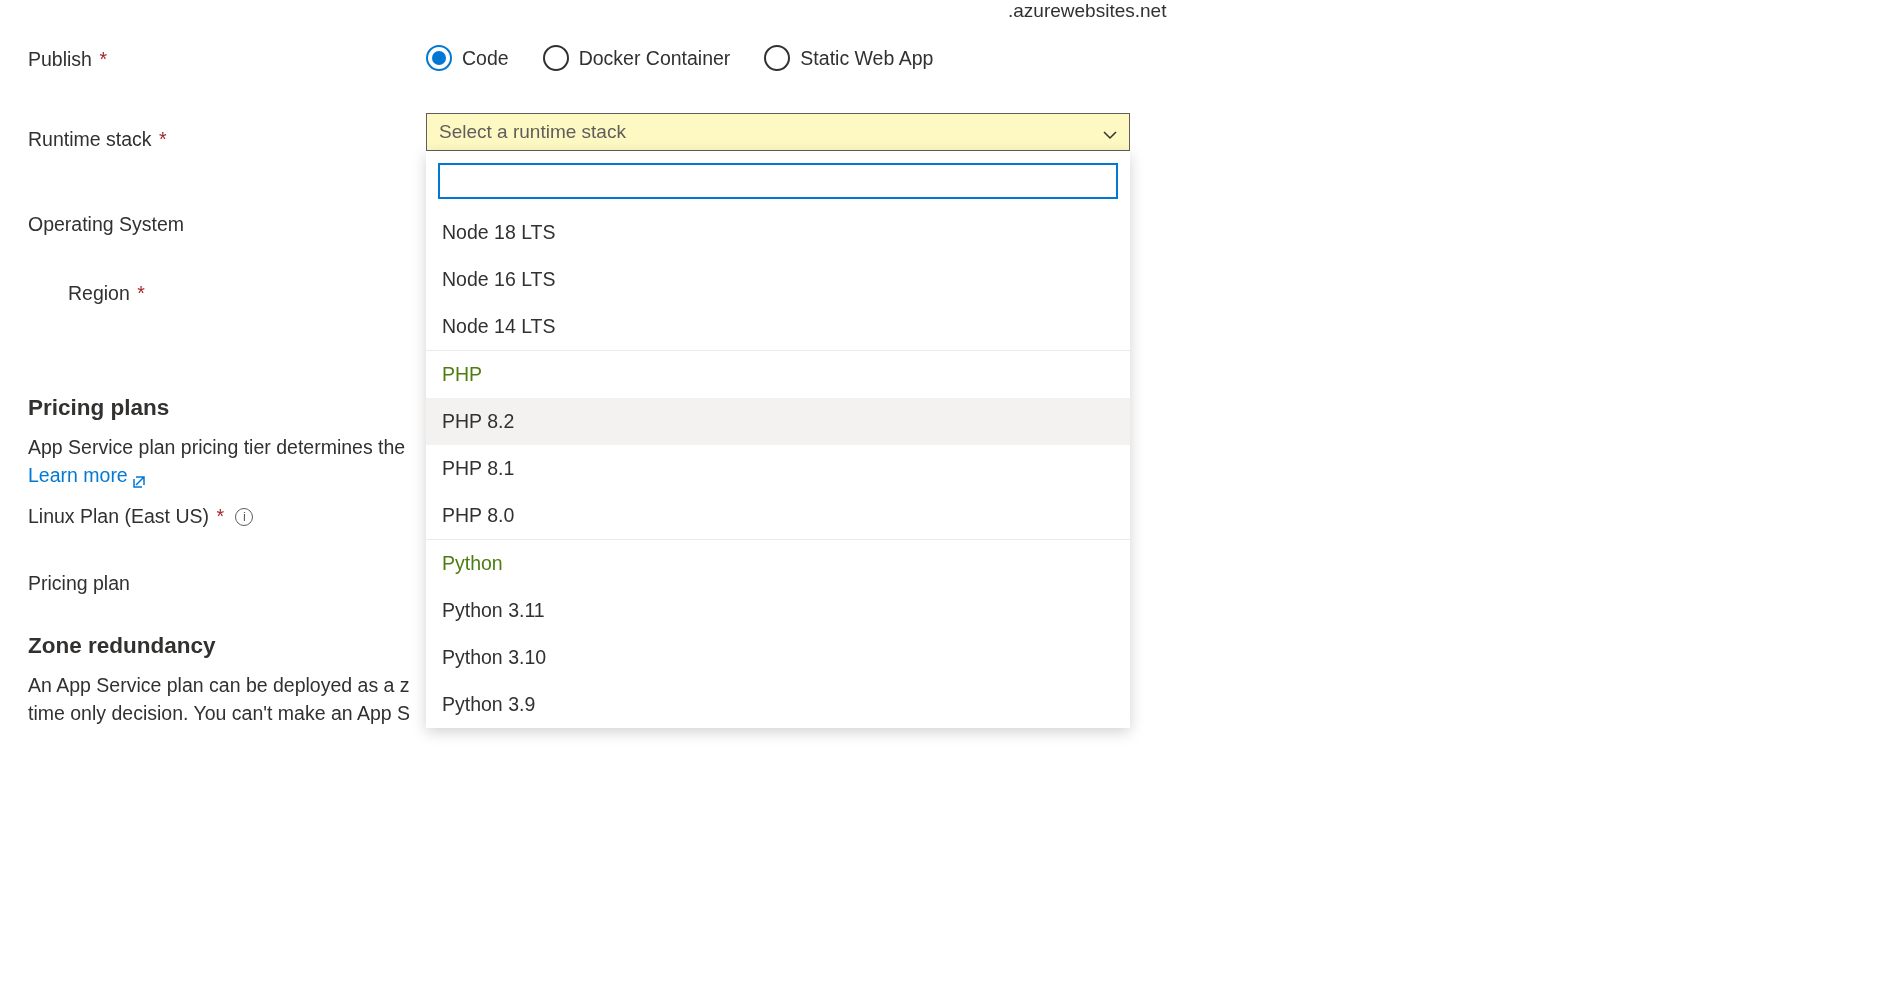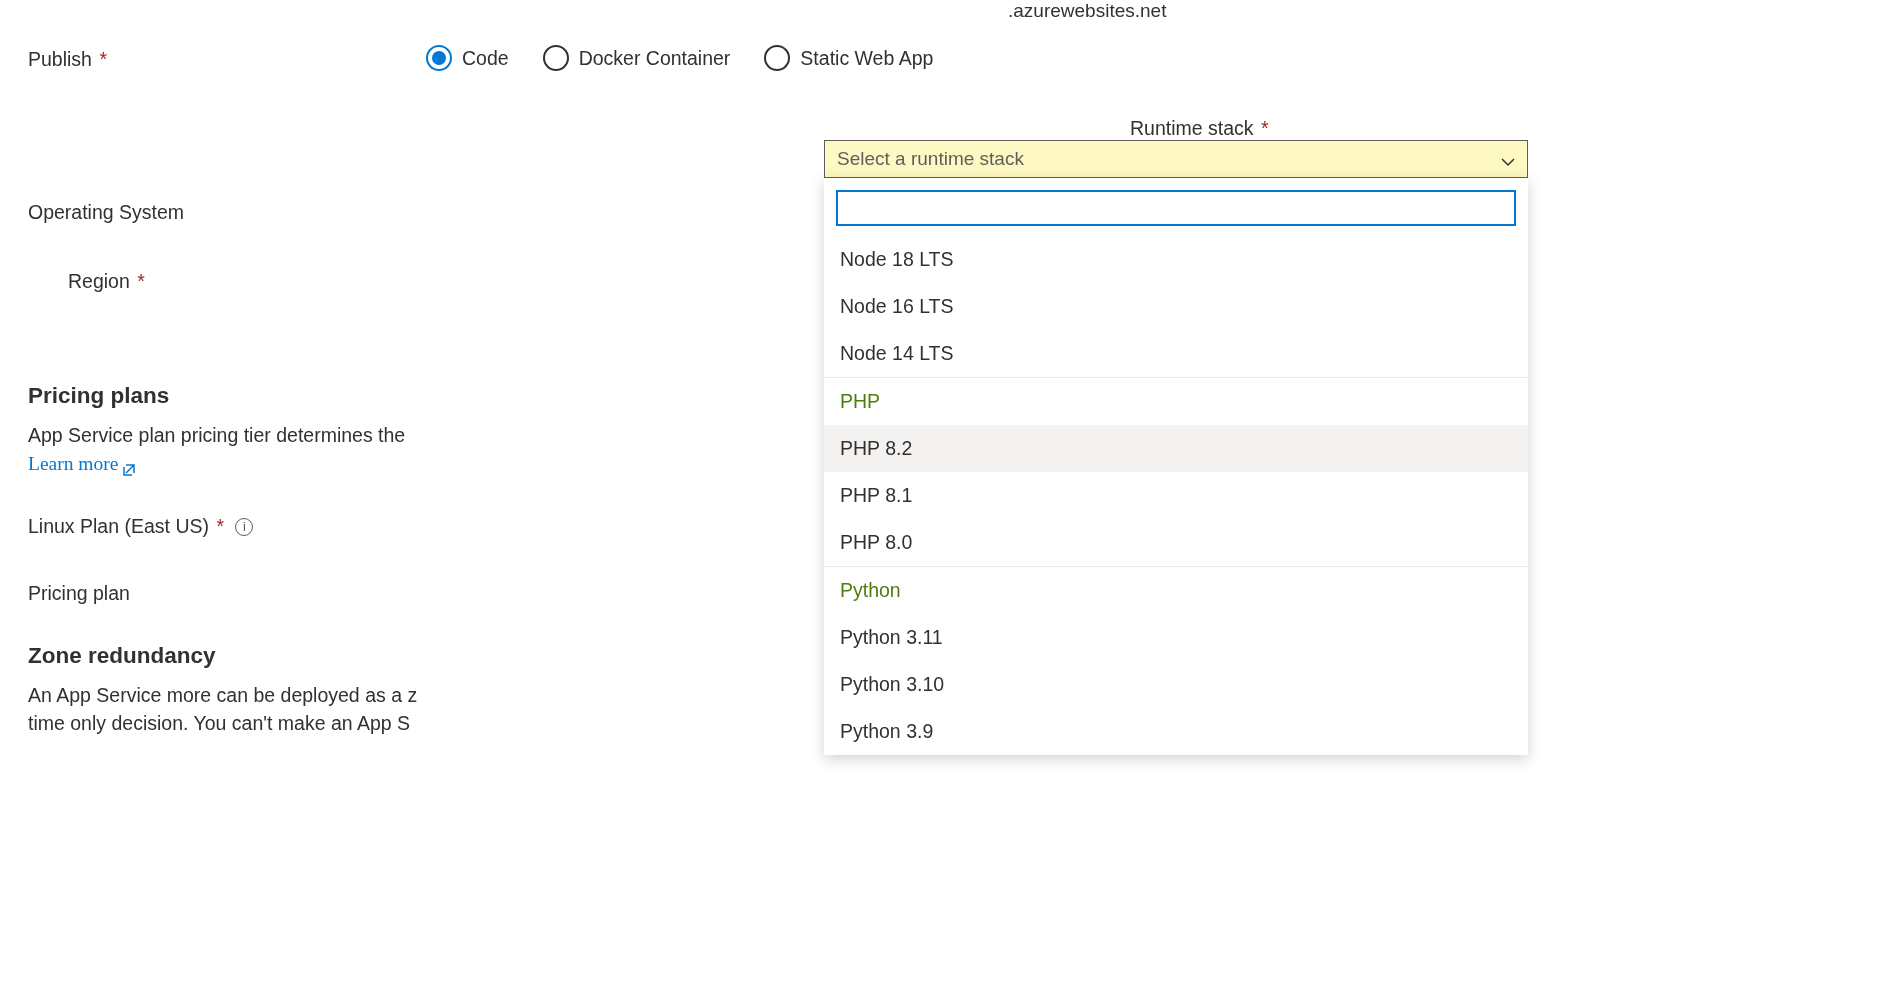--- a/index.html
+++ b/index.html
@@ -172,21 +172,20 @@
       color: #323130;
       line-height: 1.45;
       max-width: 800px;
     }
     .link {
       color: #0078d4;
       cursor: pointer;
       display: inline-flex;
       align-items: center;
       gap: 4px;
-      font-family: Liberation Serif, serif;
     }
     .external-icon {
       display: inline-block;
       width: 14px;
       height: 14px;
     }
     .external-icon svg { width: 100%; height: 100%; stroke: #0078d4; fill: none; }
 
     .pricing-block .form-row { margin-bottom: 18px; }
   </style>
@@ -215,21 +214,21 @@
           <span class="radio-label">Docker Container</span>
         </div>
         <div class="radio-item">
           <span class="radio-outer"></span>
           <span class="radio-label">Static Web App</span>
         </div>
       </div>
     </div>
   </div>
 
-  <div class="form-row" style="margin-bottom: 19px; flex-direction: column;">
+  <div class="form-row" style="margin-bottom: 58px;">
     <div class="label-col">
       <span>Runtime stack</span>
       <span class="required">*</span>
     </div>
     <div class="field-col">
       <div class="select-box">
         <span class="select-placeholder">Select a runtime stack</span>
         <span class="chevron-down">
           <svg viewBox="0 0 14 14">
               <path d="M1 4 L7 10 L13 4" stroke="#323130" stroke-width="1.5" fill="none"></path>
@@ -280,38 +279,38 @@
       <span class="link">
         <span>Learn more</span>
         <span class="external-icon">
           <svg viewBox="0 0 14 14">
               <path d="M4 2 H12 V10 M12 2 L4 10 M2 4 V12 H10" stroke="#0078d4" stroke-width="1.5" fill="none"></path>
             </svg>
         </span>
       </span>
     </div>
 
-    <div class="form-row" style="margin-top: 32px;">
+    <div class="form-row" style="margin-top: 11px;">
       <div class="label-col">
         <span>Linux Plan (East US)</span>
         <span class="required">*</span>
         <span class="info-icon">i</span>
       </div>
       <div class="field-col"></div>
     </div>
 
     <div class="form-row" style="margin-top: 40px;">
       <div class="label-col">
         <span>Pricing plan</span>
       </div>
       <div class="field-col"></div>
     </div>
   </div>
 
   <div style="margin-top: 38px;">
     <div class="section-heading">Zone redundancy</div>
     <div class="section-text" style="margin-top: 12px;">
-      <span>An App Service more can be deployed as a z</span><br>
+      <span>An App Service plan can be deployed as a z</span><br>
       <span>time only decision. You can't make an App S</span>
     </div>
   </div>
 
 </div>
 
 </body></html>

